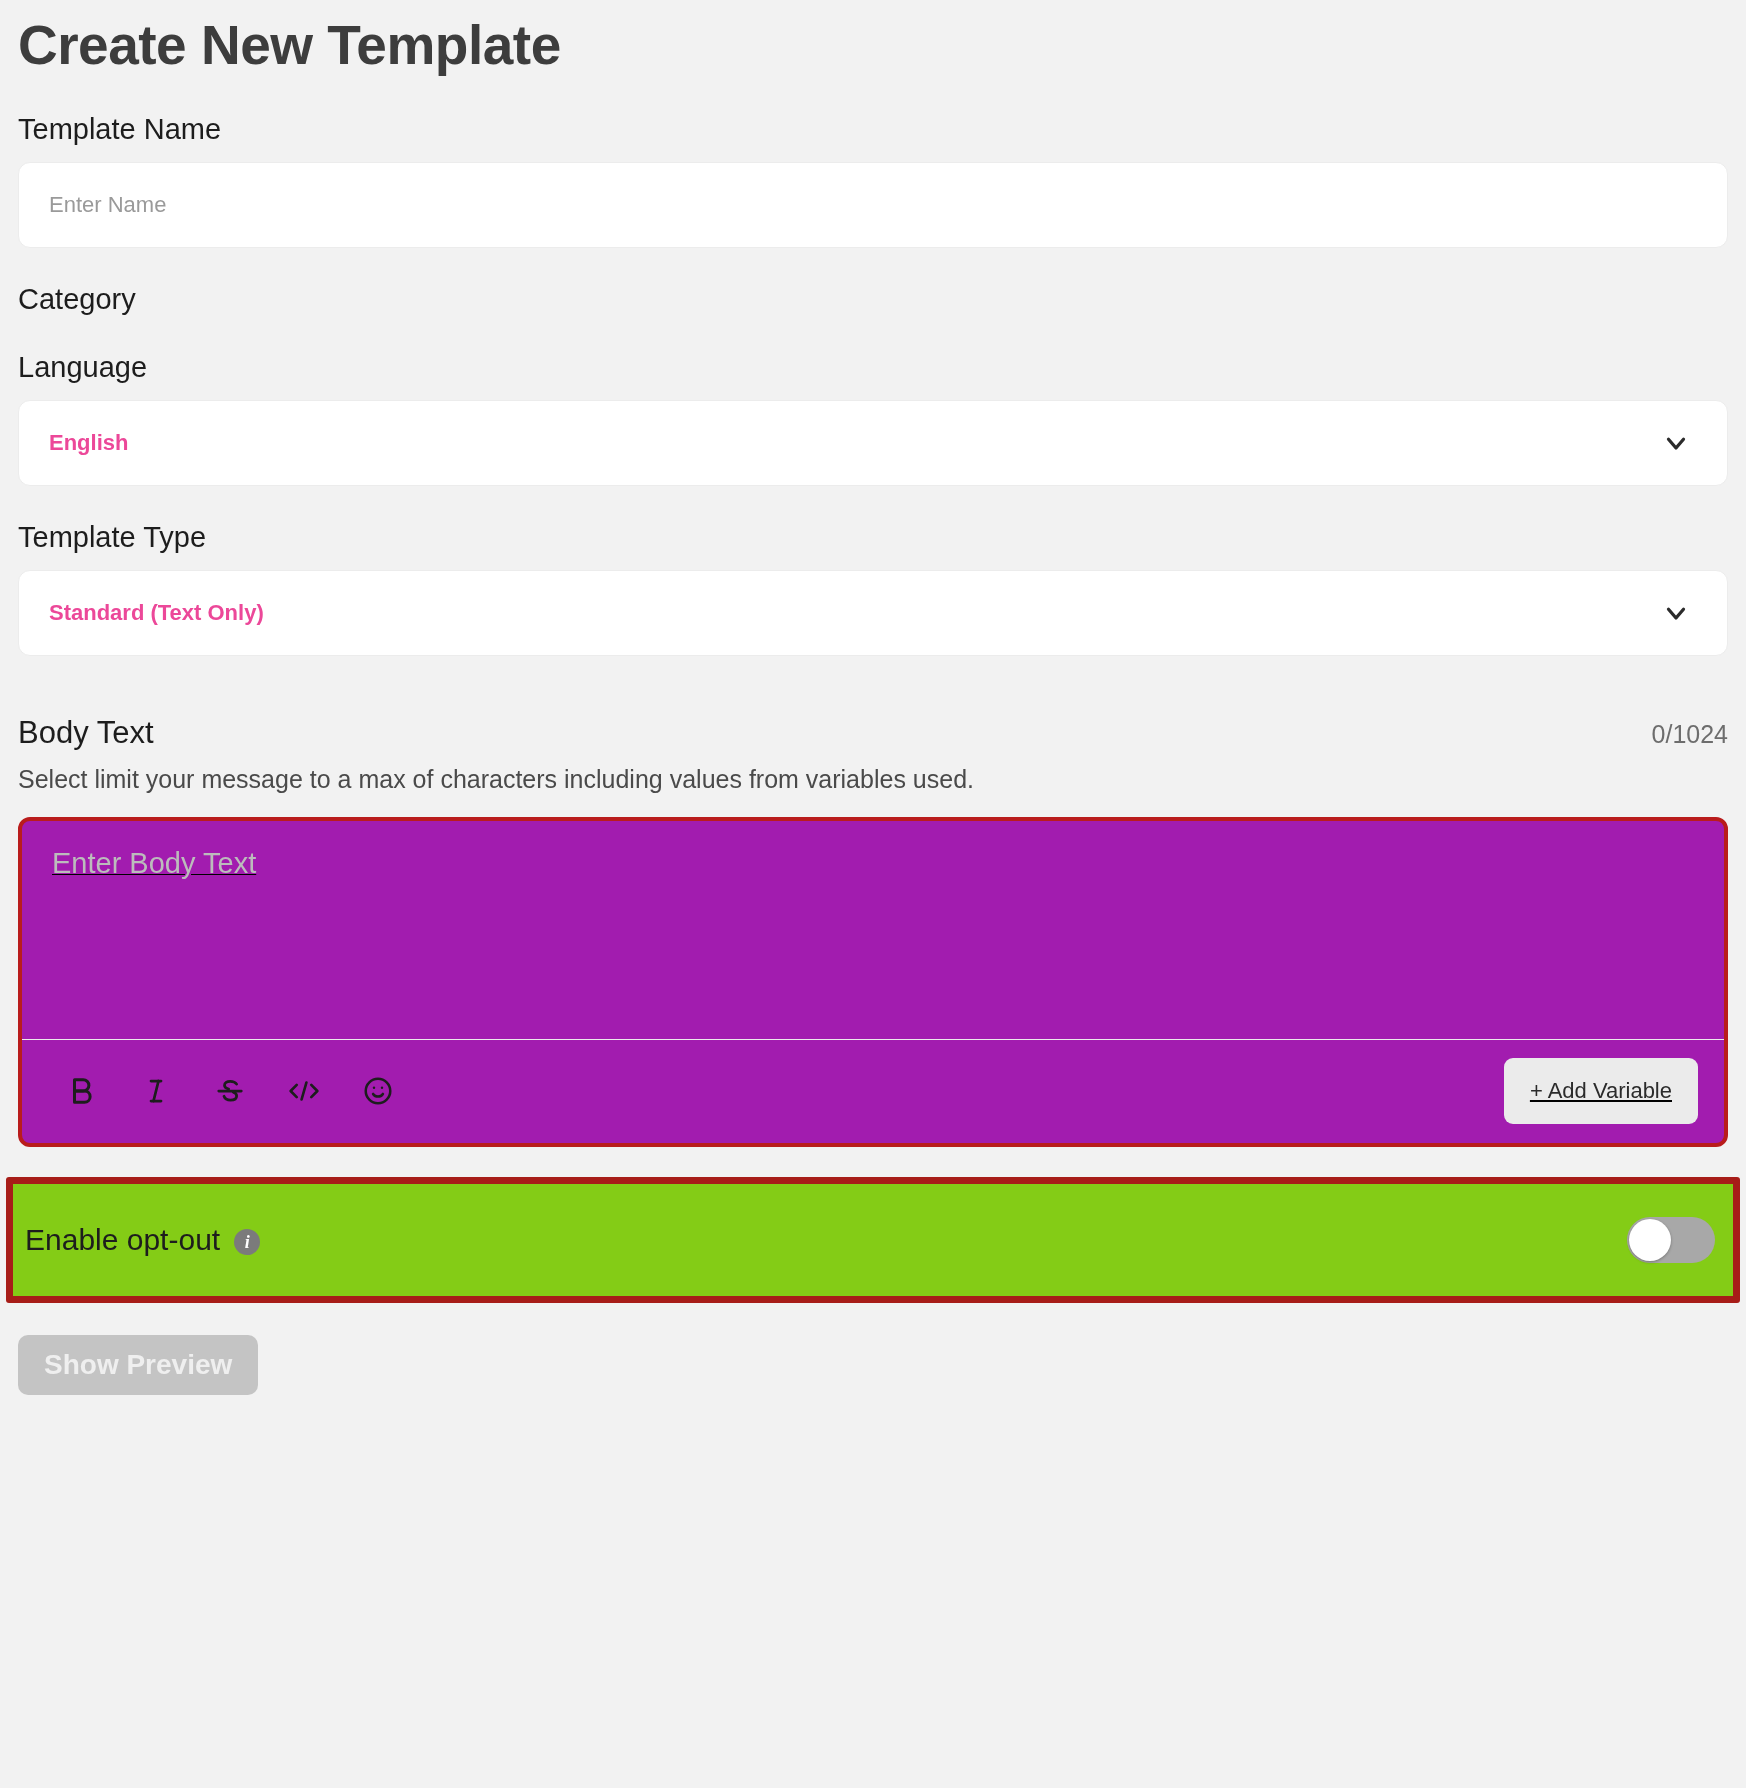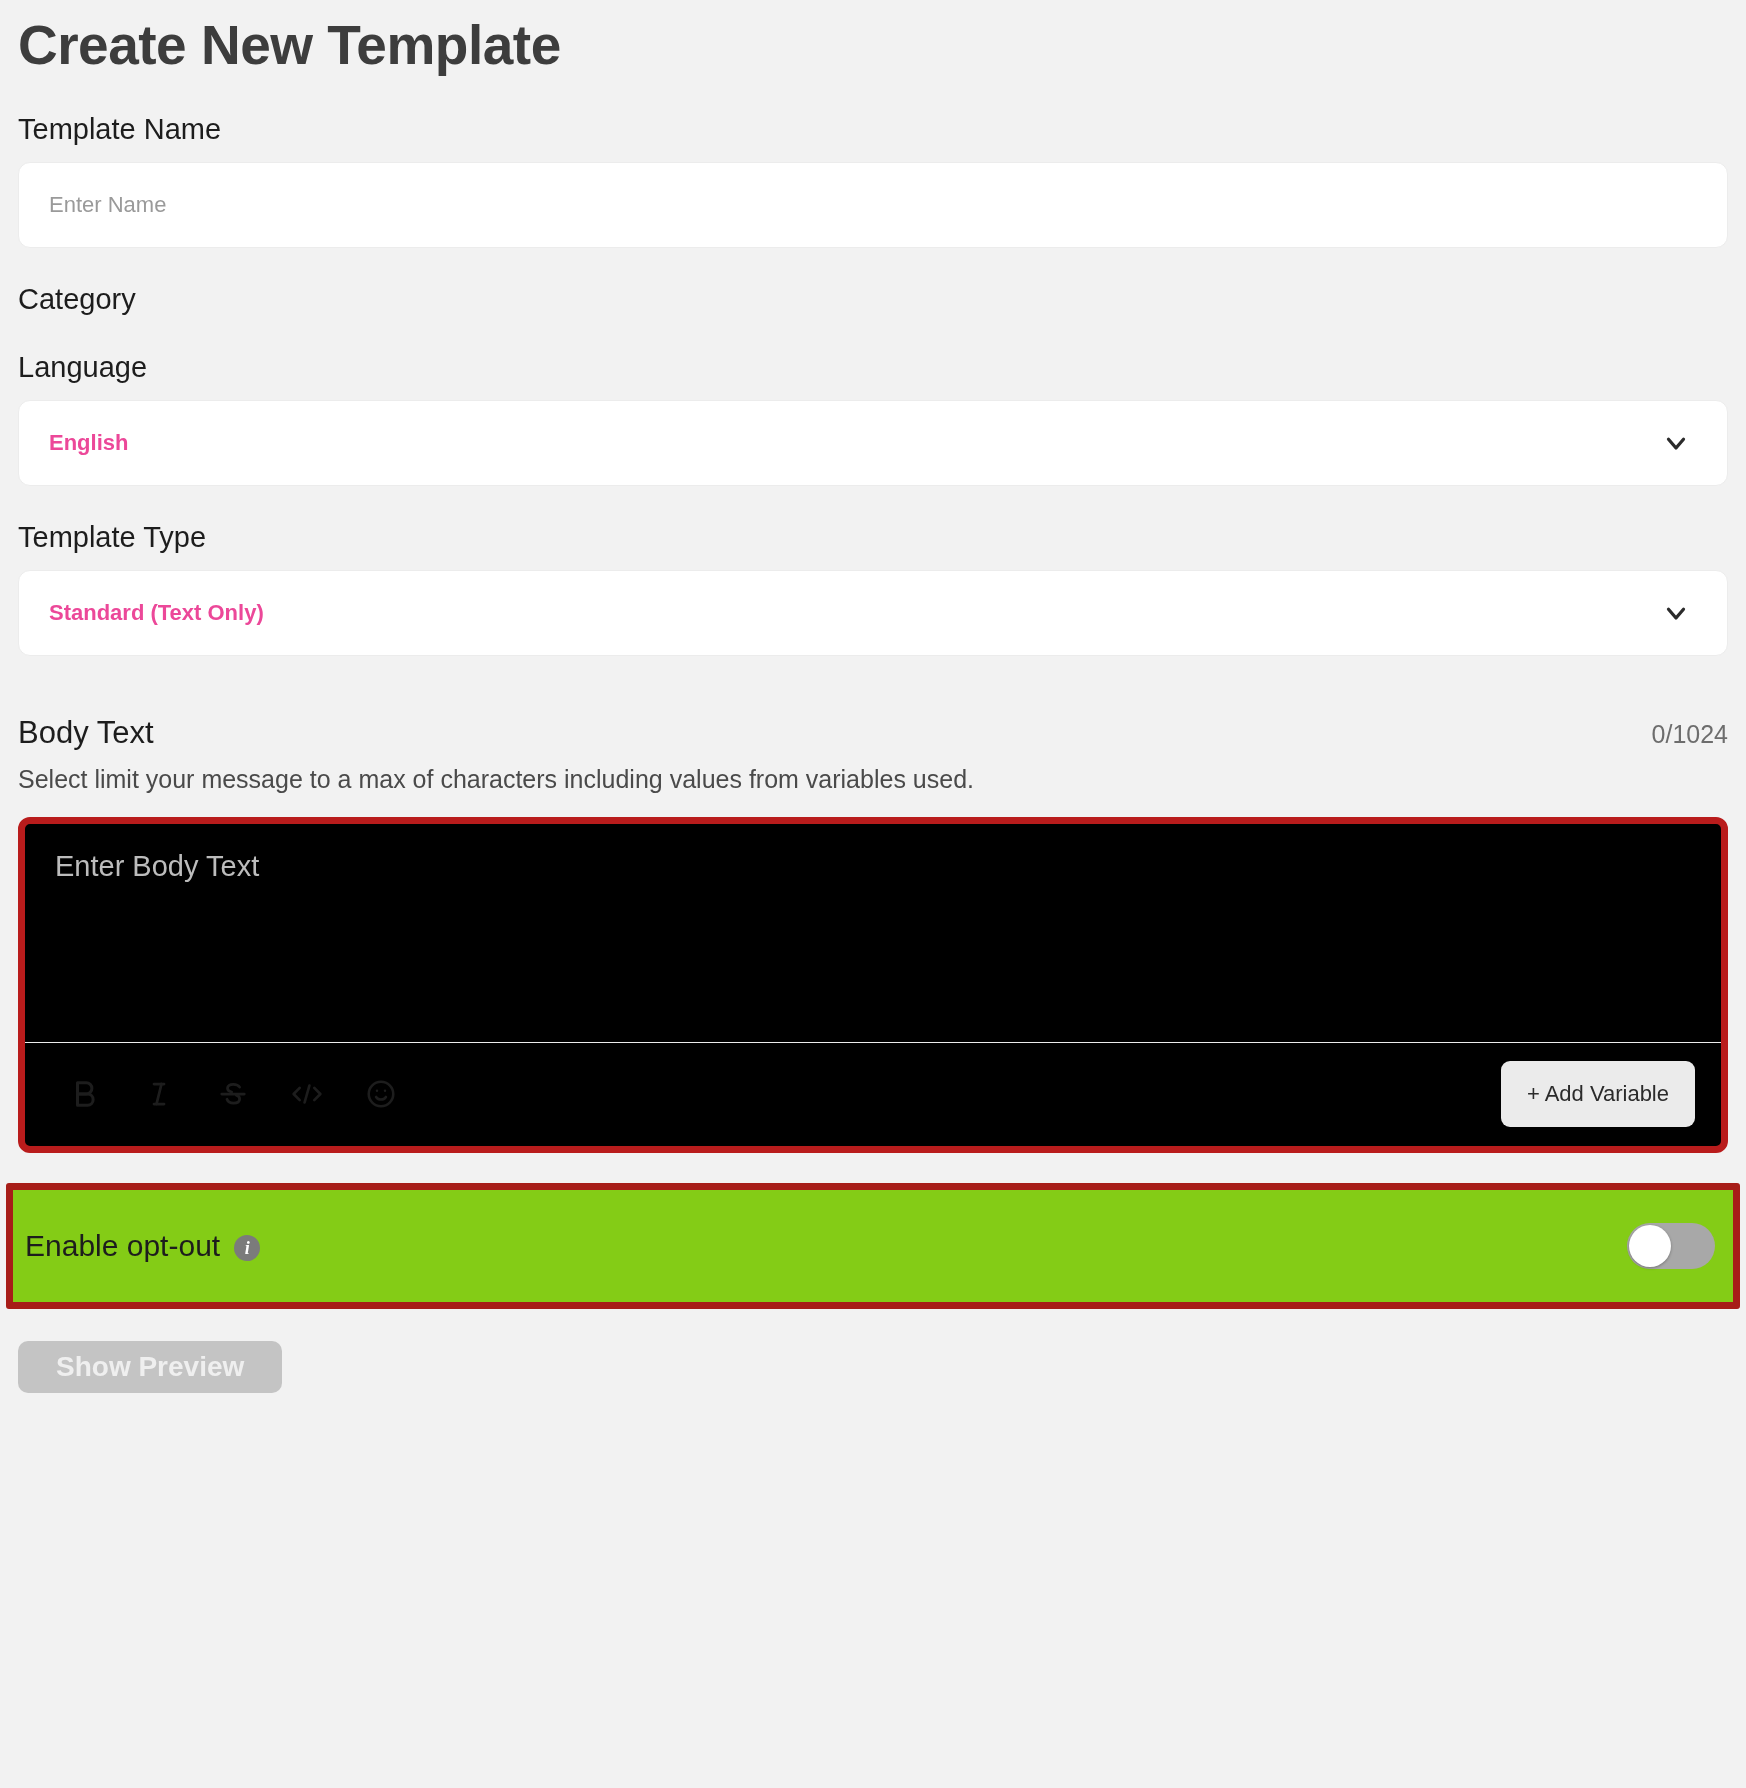--- a/index.html
+++ b/index.html
@@ -88,24 +88,25 @@
   .body-hint {
     font-size: 25px;
     color: #4a4a4a;
     margin-top: 14px;
     line-height: 1.25;
   }
 
   
   .editor {
     margin-top: 22px;
-    background: #000000;
-    border: 7px solid #b91c1c;
+    background: #a21caf;
+    border: 4px solid #b91c1c;
     border-radius: 12px;
     overflow: hidden;
+    text-decoration: underline;
   }
   .editor-area {
     height: 218px;
     padding: 28px 30px 0 30px;
   }
   .editor-placeholder {
     font-size: 29px;
     color: #bcbcbc;
     line-height: 1;
   }
@@ -207,22 +208,22 @@
     box-shadow: 0 1px 3px rgba(0,0,0,0.3);
   }
 
   
   .show-preview {
     margin-top: 32px;
     background: #c4c4c4;
     color: #efefef;
     border: none;
     border-radius: 10px;
-    height: 52px;
-    padding: 0 38px;
+    height: 60px;
+    padding: 0 26px;
     font-size: 28px;
     font-weight: bold;
     font-family: "Liberation Sans", sans-serif;
     cursor: pointer;
     display: inline-flex;
     align-items: center;
   }
 </style>
 </head>
 <body>

